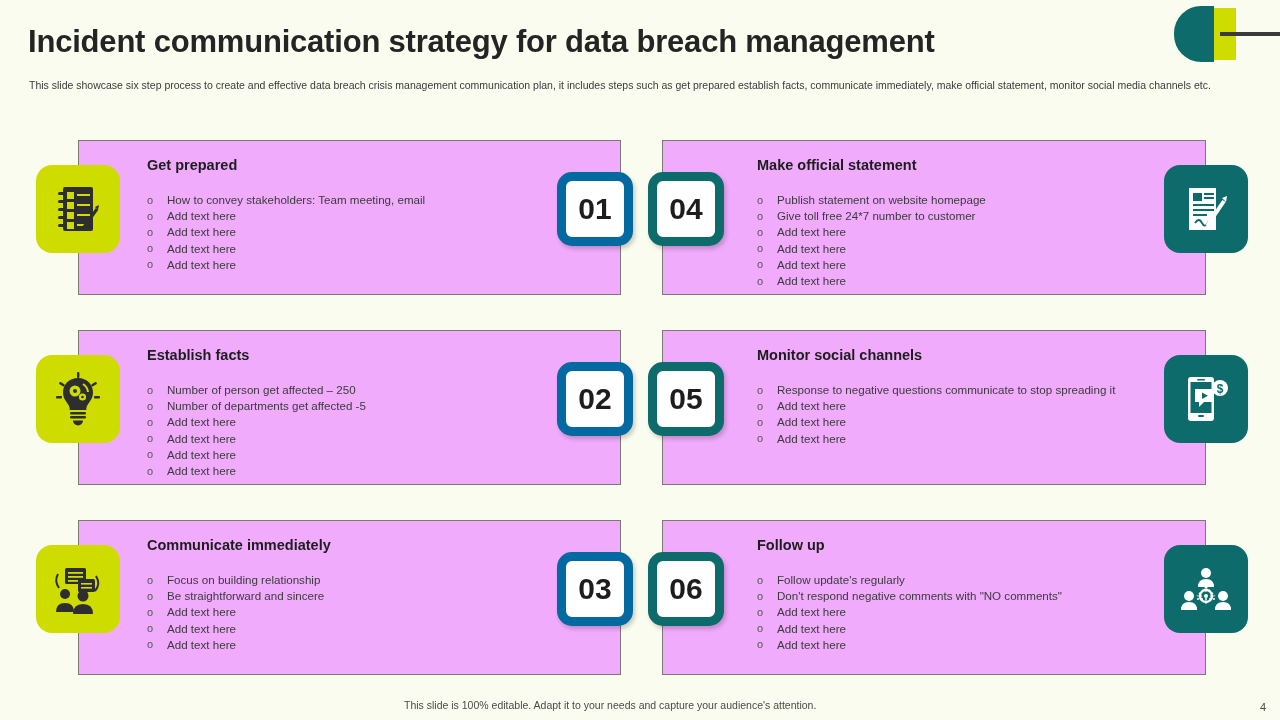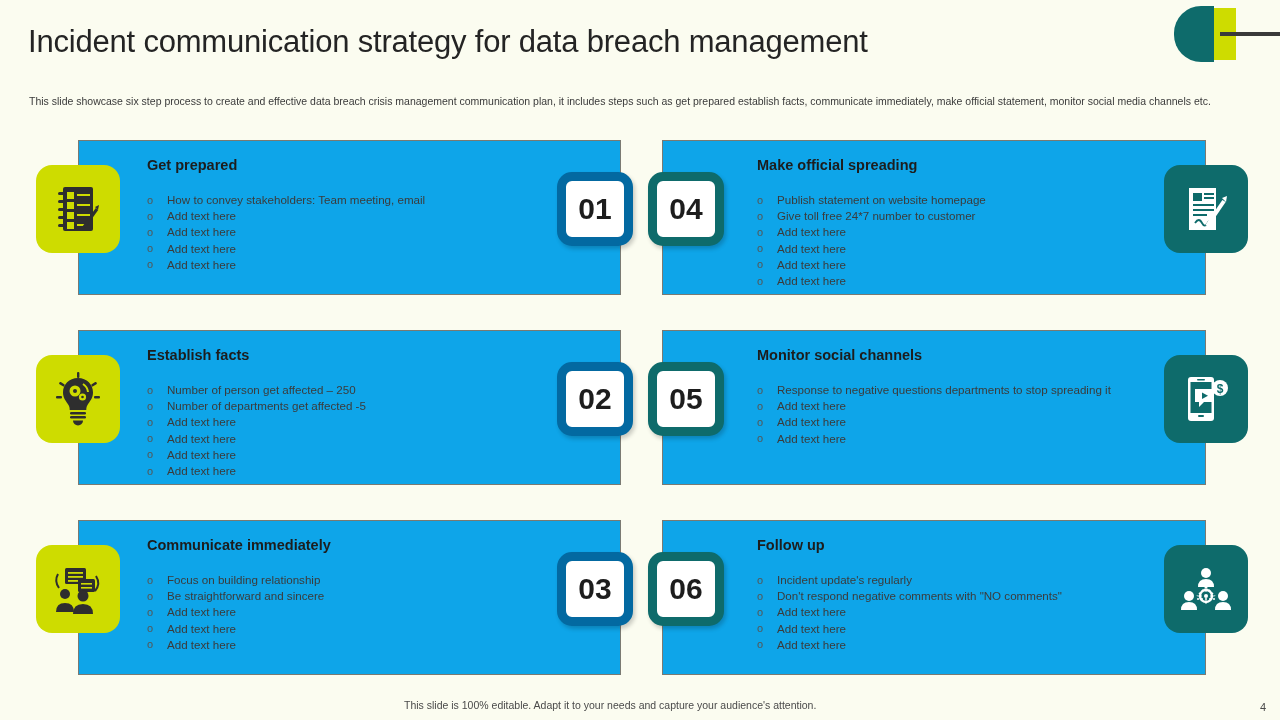--- a/index.html
+++ b/index.html
@@ -7,26 +7,26 @@
     width: 1280px; height: 720px;
     background: #FBFCF0;
     font-family: "Liberation Sans", sans-serif;
     overflow: hidden;
   }
   .slide { position: relative; width: 1280px; height: 720px; background: #FBFCF0; }
 
   
   .page-title {
     position: absolute; left: 28px; top: 24px;
-    font-size: 31px; font-weight: normal; color: #242424;
+    font-size: 31px; font-weight: bold; color: #242424;
     letter-spacing: -0.2px; white-space: nowrap;
   }
   .page-subtitle {
     position: absolute; left: 29px; top: 78px; width: 1215px;
-    font-size: 10.5px; color: #3a3a3a; line-height: 14px; margin-top: 16px;
+    font-size: 10.5px; color: #3a3a3a; line-height: 14px;
   }
 
   
   .logo { position: absolute; right: 0px; top: 4px; width: 120px; height: 62px; }
   .logo .half {
     position: absolute; left: 14px; top: 2px; width: 27px; height: 56px;
     background: #0E6B6B;
     border-radius: 28px 0 0 28px;
   }
   .logo .halfb {
@@ -41,21 +41,21 @@
     position: absolute; left: 60px; top: 28px; width: 62px; height: 4px;
     background: #3a3a3a;
   }
 
   
   .grid { position: absolute; left: 0; top: 132px; width: 1280px; }
   .row { position: relative; height: 190px; }
 
   .card {
     position: absolute; top: 8px; height: 155px;
-    background: #0ea5e9; border: 1px solid #7a7a72;
+    background: #f0abfc; border: 1px solid #7a7a72;
   }
   .card.left  { left: 78px;  width: 543px; }
   .card.right { left: 662px; width: 544px; }
 
   .card-title {
     position: absolute; left: 68px; top: 16px;
     font-size: 14.5px; font-weight: bold; color: #1d1d1d;
   }
   .card.right .card-title { left: 94px; }
 
@@ -147,21 +147,21 @@
               <rect x="23" y="41" width="9" height="2"></rect>
             </g>
       <path d="M30 44 L43 26" stroke="#2e2e2e" stroke-width="3" fill="none"></path>
       <path d="M41 24 L45 22 L44 27 Z" fill="#2e2e2e"></path>
           </svg>
         </div>
         <div class="badge lime">
           <span>01</span>
         </div>
         <div class="card right">
-          <div class="card-title">Make official spreading</div>
+          <div class="card-title">Make official statement</div>
           <div class="bullets">
             <div class="bullet">Publish statement on website homepage</div>
             <div class="bullet">Give toll free 24*7 number to customer</div>
             <div class="bullet">Add text here</div>
             <div class="bullet">Add text here</div>
             <div class="bullet">Add text here</div>
             <div class="bullet">Add text here</div>
           </div>
         </div>
         <div class="icon-tile teal">
@@ -221,21 +221,21 @@
             </g>
       <path d="M28 12 a11 11 0 0 1 5 8" stroke="#CEDC00" stroke-width="2" fill="none"></path>
           </svg>
         </div>
         <div class="badge lime">
           <span>02</span>
         </div>
         <div class="card right">
           <div class="card-title">Monitor social channels</div>
           <div class="bullets">
-            <div class="bullet">Response to negative questions departments to stop spreading it</div>
+            <div class="bullet">Response to negative questions communicate to stop spreading it</div>
             <div class="bullet">Add text here</div>
             <div class="bullet">Add text here</div>
             <div class="bullet">Add text here</div>
           </div>
         </div>
         <div class="icon-tile teal">
           <svg width="50" height="52" viewBox="0 0 50 52">
             <g fill="#ffffff">
       <rect x="7" y="4" width="26" height="44" rx="3"></rect>
             </g>
@@ -286,21 +286,21 @@
               <rect x="29" y="23" width="11" height="1.6"></rect>
             </g>
           </svg>
         </div>
         <div class="badge lime">
           <span>03</span>
         </div>
         <div class="card right">
           <div class="card-title">Follow up</div>
           <div class="bullets">
-            <div class="bullet">Incident update's regularly</div>
+            <div class="bullet">Follow update's regularly</div>
             <div class="bullet">Don't respond negative comments with "NO comments"</div>
             <div class="bullet">Add text here</div>
             <div class="bullet">Add text here</div>
             <div class="bullet">Add text here</div>
           </div>
         </div>
         <div class="icon-tile teal">
           <svg width="52" height="48" viewBox="0 0 52 48">
             <g fill="#ffffff">
       <circle cx="26" cy="8" r="5"></circle>

